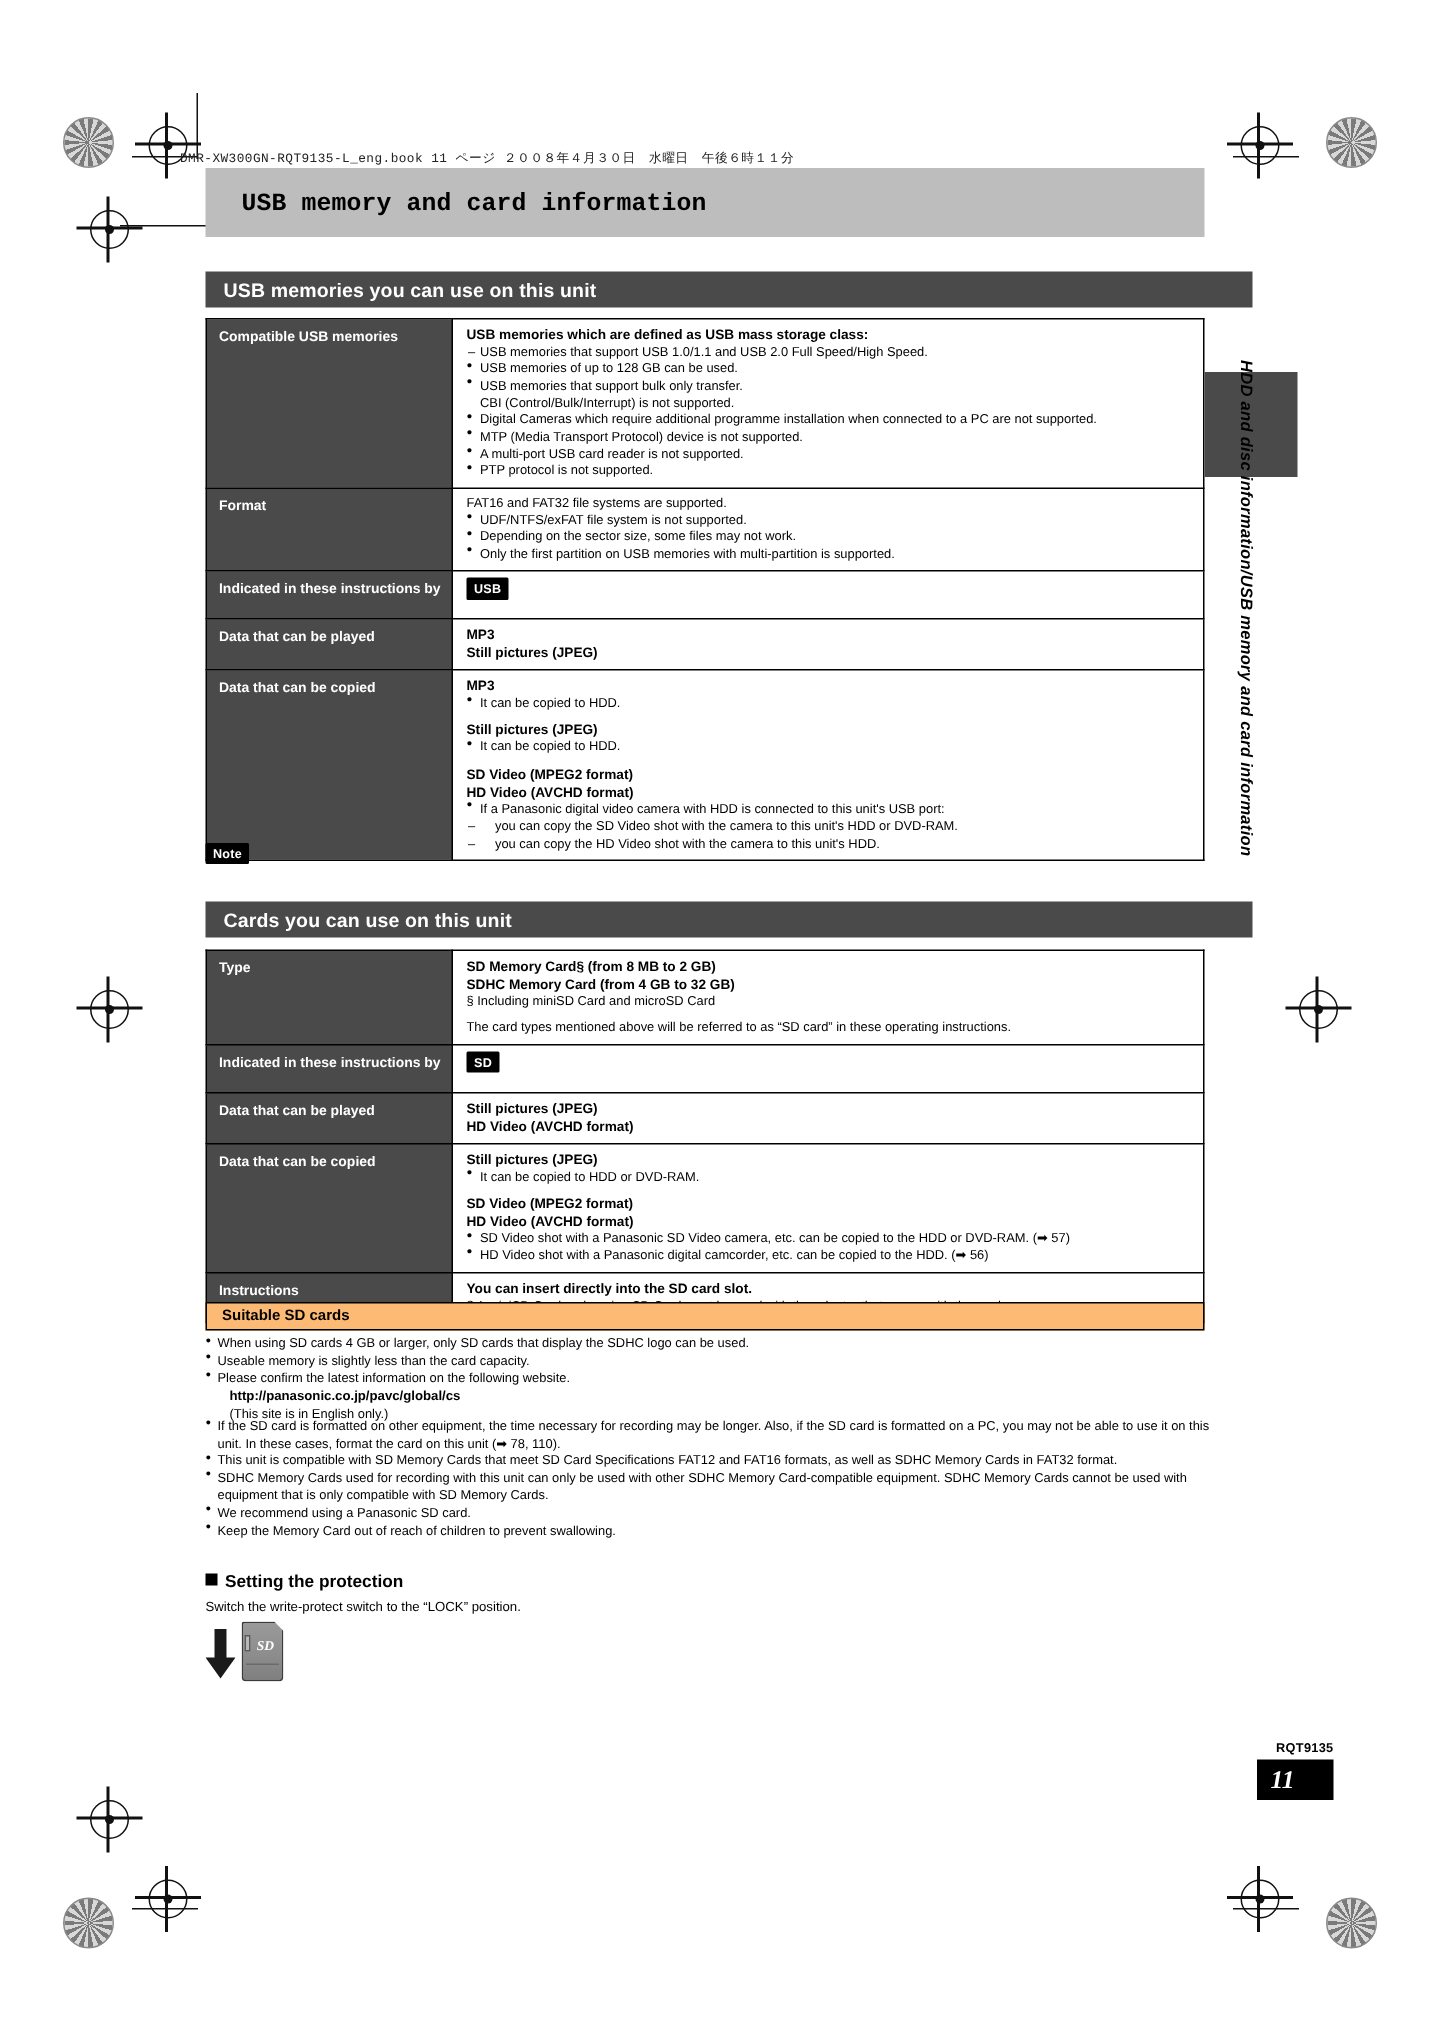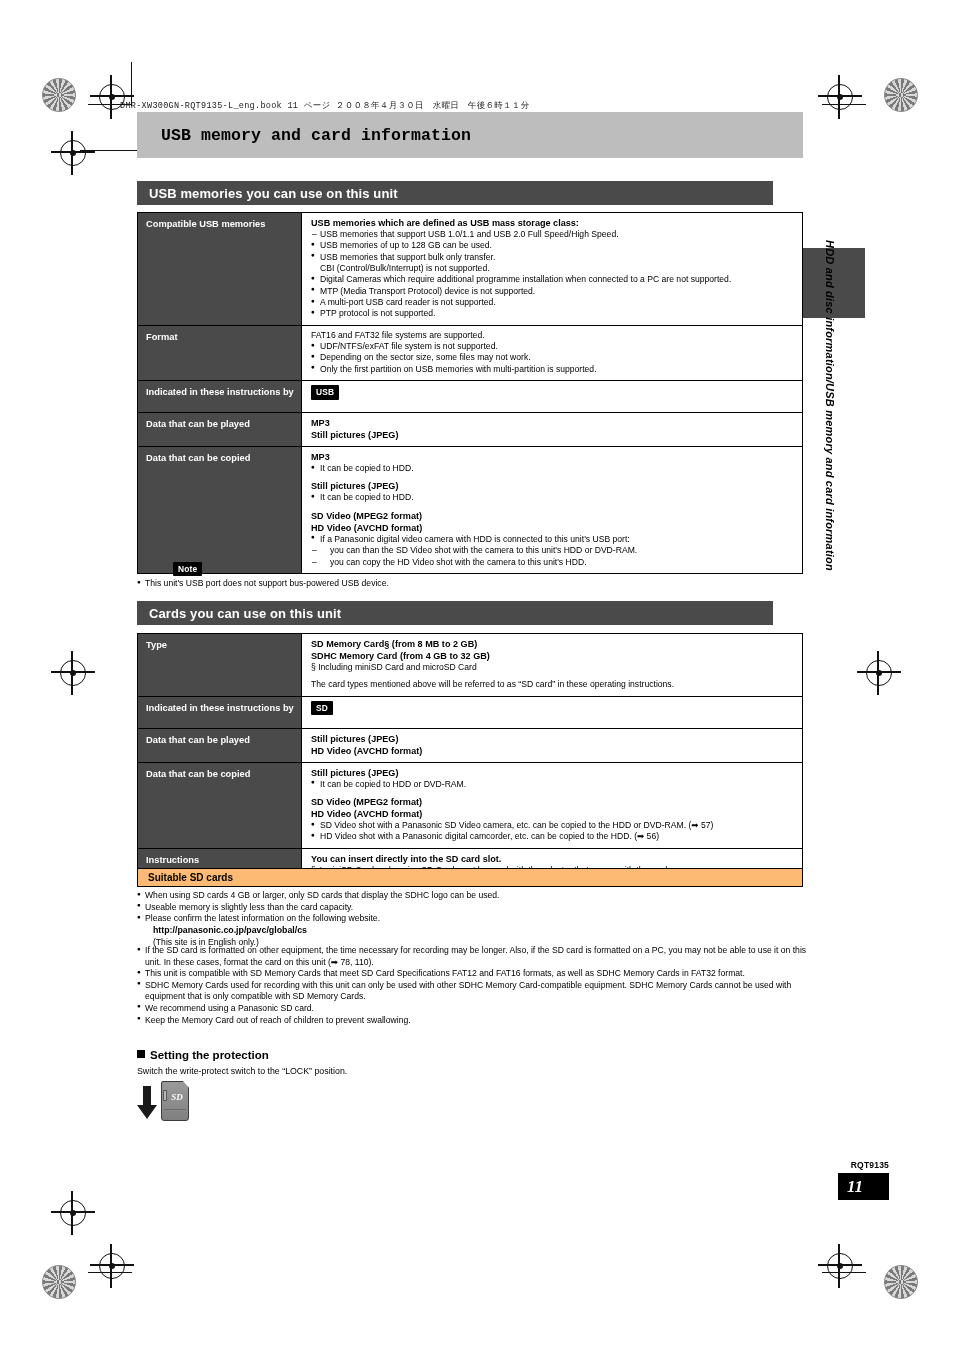--- a/index.html
+++ b/index.html
@@ -50,21 +50,21 @@
     width: 666px; height: 46px;
     background: #bdbdbd;
     display: flex; align-items: center;
   }
   .chapter-title {
     font-size: 16.5px; font-weight: bold; color: #000;
     padding-left: 24px; letter-spacing: .1px; font-family: Liberation Mono, monospace;
   }
 
   .section-bar {
-    position: absolute; left: 137px; width: 636px; height: 24px;
+    position: absolute; left: 137px; width: 698px; height: 24px;
     background: #4a4a4a; display: flex; align-items: center;
   }
   .section-bar .txt {
     color: #fff; font-size: 13px; font-weight: bold; padding-left: 12px;
     letter-spacing: .1px;
   }
 
   
   table.spec {
     position: absolute; left: 137px; width: 666px;
@@ -323,34 +323,31 @@
         <div class="b">Still pictures (JPEG)</div>
         <ul class="dot">
           <li>It can be copied to HDD.</li>
         </ul>
         <div class="sp"></div>
         <div class="b">SD Video (MPEG2 format)</div>
         <div class="b">HD Video (AVCHD format)</div>
         <ul class="dot">
           <li>If a Panasonic digital video camera with HDD is connected to this unit's USB port:</li>
         </ul>
-        <div class="dash ind2">you can than the SD Video shot with the camera to this unit's HDD or DVD-RAM.</div>
+        <div class="dash ind2">you can copy the SD Video shot with the camera to this unit's HDD or DVD-RAM.</div>
         <div class="dash ind2">you can copy the HD Video shot with the camera to this unit's HDD.</div>
       </td>
     </tr>
   </tbody>
     </table>
 
   <div class="freelist" style="top:561px;">
-    <div style="margin-top:1px;padding-left:36px;">
+    <div style="margin-top:1px;">
       <span class="badge">Note</span>
     </div>
-    <ul style="margin-top:2px;">
-      <li>This unit's USB port does not support bus-powered USB device.</li>
-    </ul>
   </div>
 
   <div class="section-bar" style="top:601px;">
     <div class="txt">Cards you can use on this unit</div>
   </div>
 
   <table class="spec" style="top:633px;">
     <tbody>
         <tr>
       <td class="lab">Type</td>

